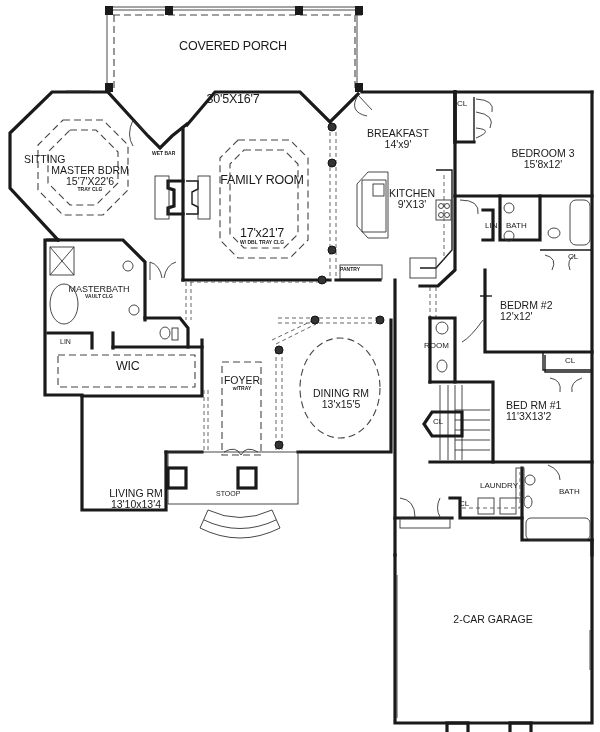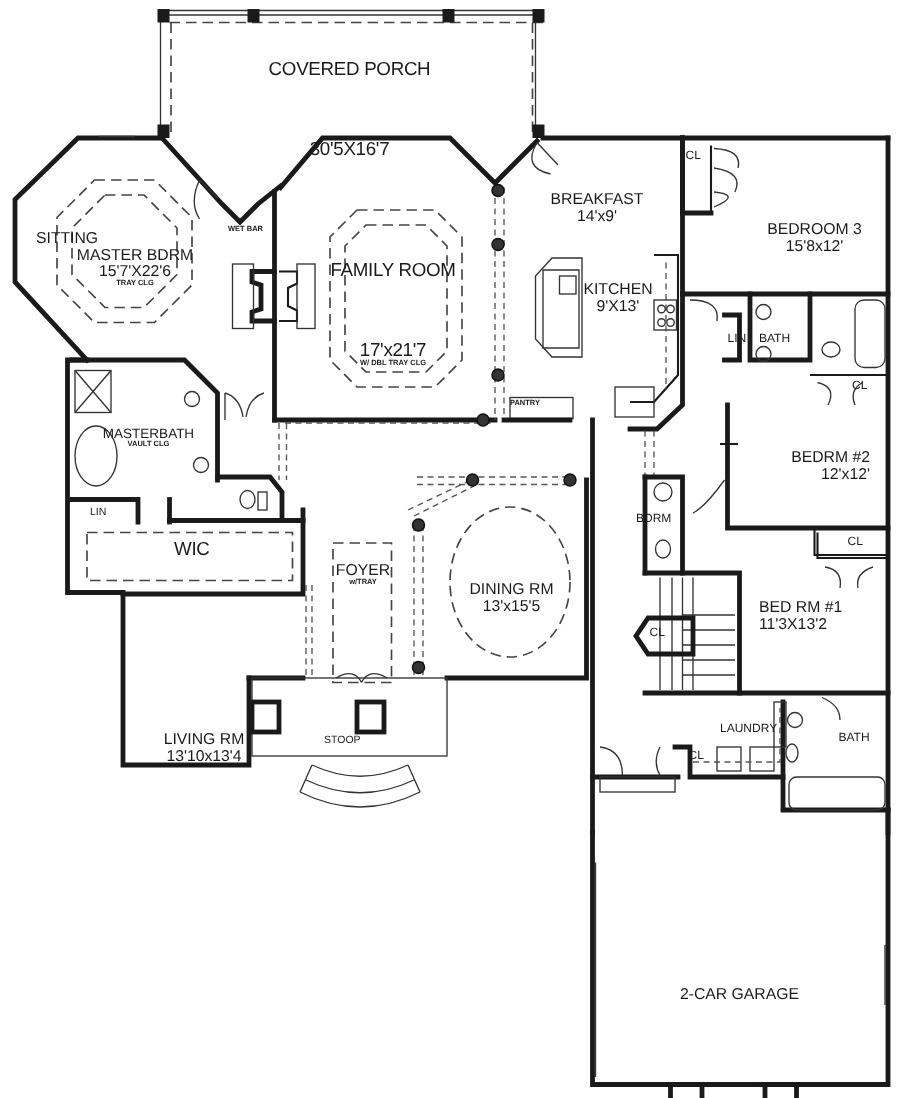--- a/index.html
+++ b/index.html
@@ -301,27 +301,27 @@
 </div>
 
 <div class="lbl" style="left:60px; top:338px;">
   <div class="small" style="font-size:7px">LIN</div>
 </div>
 
 <div class="lbl" style="left:116px; top:360px;">
   <div class="name">WIC</div>
 </div>
 
-<div class="lbl" style="left:500px; top:300px; width:80px; text-align:right;">
+<div class="lbl" style="left:500px; top:300px; width:80px; text-align:left;">
   <div class="small">BEDRM #2</div>
   <div class="small">12'x12'</div>
 </div>
 
 <div class="lbl" style="left:424px; top:342px;">
-  <div class="small" style="font-size:8px">BDRM</div>
+  <div class="small" style="font-size:8px">ROOM</div>
 </div>
 
 <div class="lbl" style="left:220px; top:375px; width:44px;">
   <div class="small">FOYER</div>
   <div class="note">w/TRAY</div>
 </div>
 
 <div class="lbl" style="left:306px; top:388px; width:70px;">
   <div class="small">DINING RM</div>
   <div class="small">13'x15'5</div>
@@ -352,15 +352,15 @@
   <div class="small" style="font-size:8px">LAUNDRY</div>
 </div>
 <div class="lbl" style="left:459px; top:500px;">
   <div class="small" style="font-size:8px">CL</div>
 </div>
 
 <div class="lbl" style="left:559px; top:488px;">
   <div class="small" style="font-size:8px">BATH</div>
 </div>
 
-<div class="lbl" style="left:440px; top:614px; width:106px;margin-top:44px;">
+<div class="lbl" style="left:440px; top:614px; width:106px;">
   <div class="small">2-CAR GARAGE</div>
 </div>
 
 </body></html>

